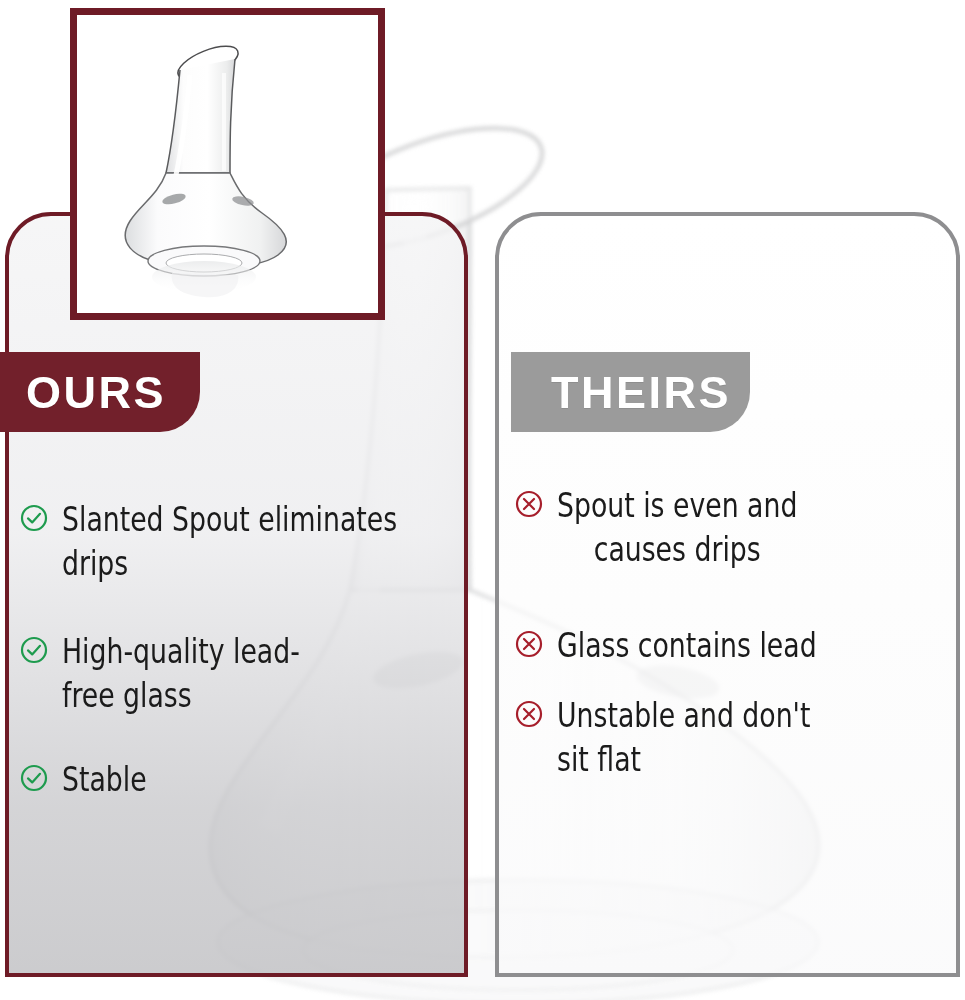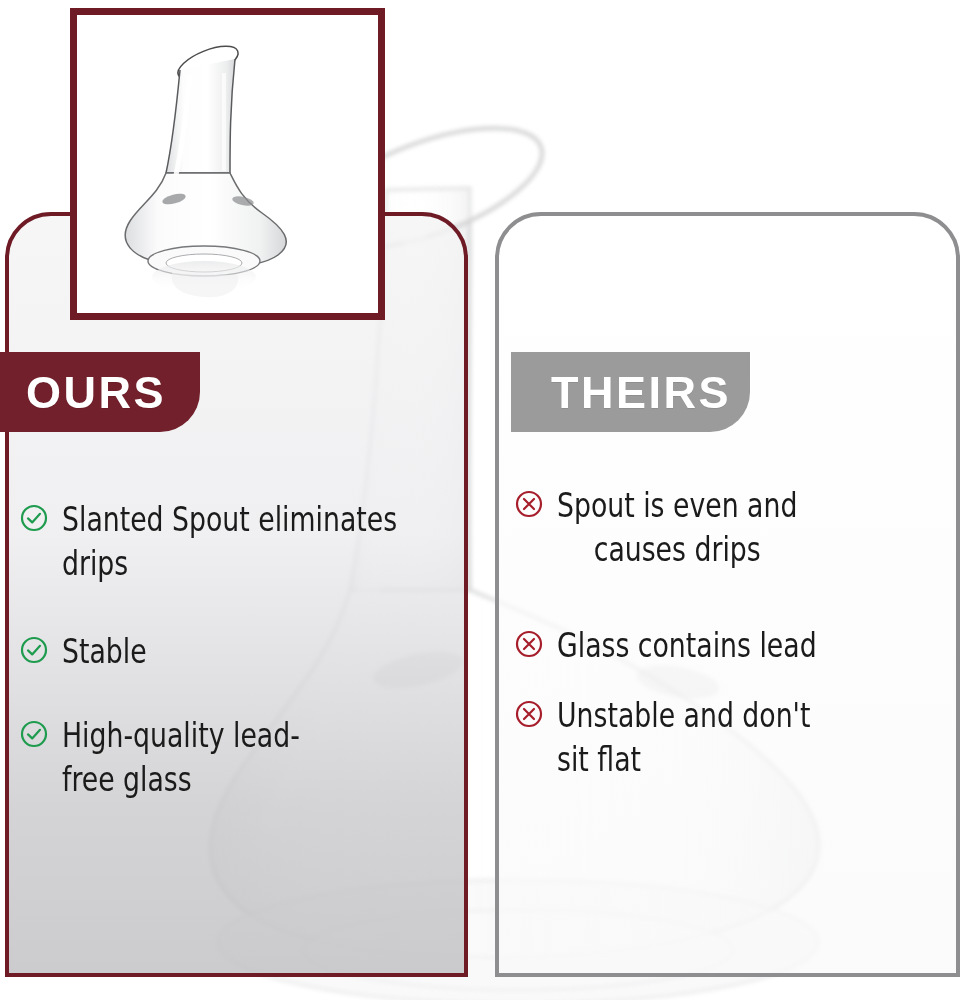--- a/index.html
+++ b/index.html
@@ -202,32 +202,32 @@
 drips</span>
   </div>
 
   <div class="bullet">
     <span class="glyph">
       <svg viewBox="0 0 28 28" xmlns="http://www.w3.org/2000/svg">
         <circle cx="14" cy="14" r="12" fill="none" stroke="#1E9B4E" stroke-width="2.2"></circle>
         <path d="M8 14.4 L12.2 18.4 L20 9.8" fill="none" stroke="#1E9B4E" stroke-width="2.2" stroke-linecap="round" stroke-linejoin="round"></path>
       </svg>
     </span>
-    <span class="txt">Stable</span>
+    <span class="txt">High-quality lead-
+free glass</span>
   </div>
 
   <div class="bullet">
     <span class="glyph">
       <svg viewBox="0 0 28 28" xmlns="http://www.w3.org/2000/svg">
         <circle cx="14" cy="14" r="12" fill="none" stroke="#1E9B4E" stroke-width="2.2"></circle>
         <path d="M8 14.4 L12.2 18.4 L20 9.8" fill="none" stroke="#1E9B4E" stroke-width="2.2" stroke-linecap="round" stroke-linejoin="round"></path>
       </svg>
     </span>
-    <span class="txt">High-quality lead-
-free glass</span>
+    <span class="txt">Stable</span>
   </div>
 
 </div>
 
 <div class="bullets" id="bullets-theirs">
 
   <div class="bullet">
     <span class="glyph">
       <svg viewBox="0 0 28 28" xmlns="http://www.w3.org/2000/svg">
         <circle cx="14" cy="14" r="12" fill="none" stroke="#A61E2B" stroke-width="2.2"></circle>

